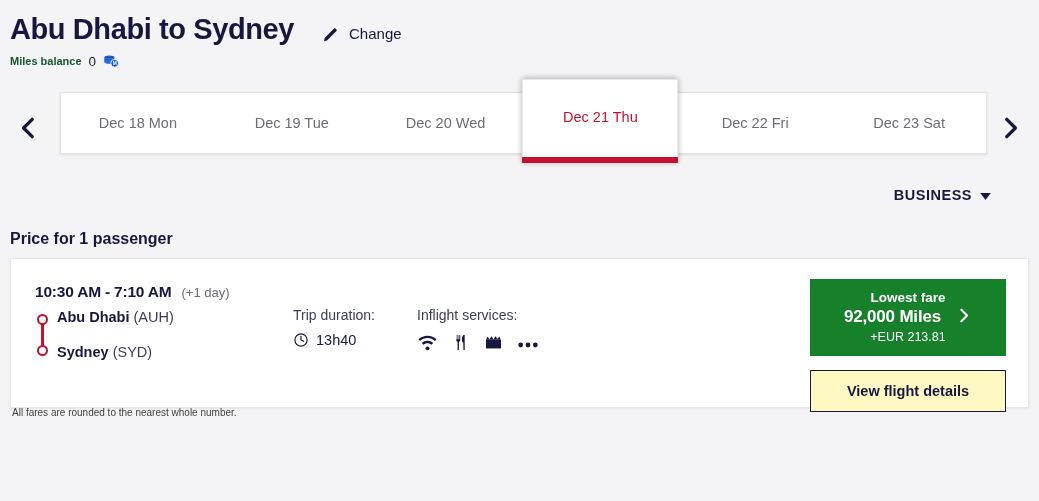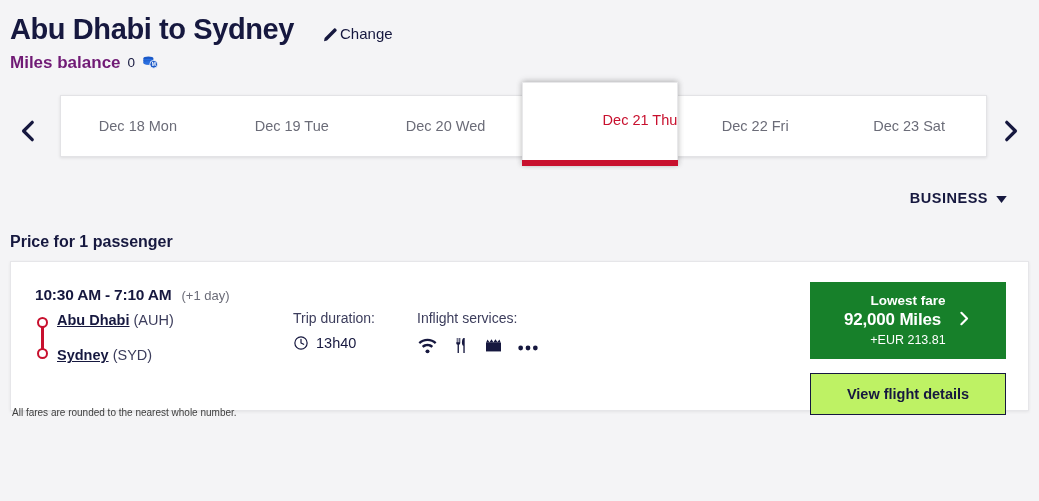--- a/index.html
+++ b/index.html
@@ -13,28 +13,28 @@
   .page { position: relative; width: 1039px; height: 426px; }
 
   
   .header { padding: 14px 0 0 10px; }
   .route-row { display: flex; align-items: center; }
   .route-title {
     font-size: 29px; font-weight: bold; letter-spacing: -0.4px;
     color: #16183f; line-height: 1.1;
   }
   .change-link {
-    display: flex; align-items: center; 
+    display: flex; align-items: center; gap: 9px;
     margin-left: 28px; margin-top: 8px; cursor: pointer;
   }
   .pencil-icon { width: 18px; height: 18px; display: block; }
   .change-label { font-size: 15px; color: #16183f; font-weight: normal; }
 
   .miles-row { display: flex; align-items: center; gap: 7px; margin-top: 7px; }
-  .miles-label { font-size: 17px; font-weight: bold; color: #701a75; }
+  .miles-label { font-size: 11px; font-weight: bold; color: #14532d; }
   .miles-value { font-size: 13.5px; color: #16183f; }
   .coins-icon { width: 17px; height: 17px; display: block; }
 
   
   .date-section { position: relative; margin-top: 22px; height: 76px; }
   .nav-arrow {
     position: absolute; top: 50%; transform: translateY(-50%);
     width: 30px; height: 30px; display: flex; align-items: center;
     justify-content: center; cursor: pointer;
   }
@@ -47,31 +47,31 @@
     display: flex; align-items: stretch;
   }
   .date-cell {
     flex: 1; display: flex; align-items: center; justify-content: center;
     font-size: 14.5px; color: #6b6c78; cursor: pointer; position: relative;
   }
   .date-cell.selected {
     background: #ffffff; color: #c8102e;
     box-shadow: 0 -2px 6px rgba(0,0,0,0.13), 2px 0 5px rgba(0,0,0,0.09), -2px 0 5px rgba(0,0,0,0.09);
     z-index: 4; margin-top: -14px; margin-bottom: -10px; padding-bottom: 8px;
-    border: 1px solid #e8e8ea; border-bottom: none; justify-content: flex-end;
+    border: 1px solid #e8e8ea; border-bottom: none;
   }
   .date-cell.selected .sel-bar {
     position: absolute; left: -1px; right: -1px; bottom: 0;
     height: 6px; background: #c8102e;
   }
 
   
   .cabin-row {
     display: flex; justify-content: flex-end; align-items: center;
-    padding-right: 32px; margin-top: 18px; gap: 8px; cursor: pointer;
+    padding-right: 48px; margin-top: 18px; gap: 8px; cursor: pointer;
   }
   .cabin-label { font-size: 14.5px; font-weight: bold; letter-spacing: 0.5px; color: #16183f; }
 
   
   .flights-header {
     display: flex; align-items: center; justify-content: space-between;
     margin-top: 26px; padding: 0 10px 0 10px;
   }
   .flights-title-wrap { display: flex; align-items: center; gap: 11px; }
   .plane-icon { width: 22px; height: 22px; display: block; }
@@ -94,21 +94,21 @@
     width: 2.5px; background: #c8102e;
   }
   .route-dot {
     position: absolute; left: 1.5px; width: 11px; height: 11px;
     border: 2px solid #c8102e; border-radius: 50%; background: #ffffff;
   }
   .route-dot.top { top: 4px; }
   .route-dot.bottom { bottom: 4px; }
   .route-item { font-size: 14.5px; color: #16183f; line-height: 1; }
   .route-item + .route-item { margin-top: 21px; }
-  .route-city { font-weight: bold; text-decoration: underline; }
+  .route-city { font-weight: bold; }
   .route-code { color: #3c3d5c; font-weight: normal; }
 
   .col-airline { padding: 22px 0 0 10px; width: 120px; text-align: left; }
   .airline-logo { display: block; }
   .flight-no { font-size: 14px; color: #16183f; margin-top: 29px; }
 
   .col-duration { padding: 48px 0 0 32px; width: 150px; }
   .col-services { padding: 48px 0 0 6px; width: 175px; }
   .meta-label { font-size: 14px; color: #3c3d5c; }
   .duration-row { display: flex; align-items: center; gap: 7px; margin-top: 9px; }
@@ -124,21 +124,21 @@
   .fare-button {
     background: #17802a; color: #ffffff; padding: 11px 12px 12px 12px;
     text-align: center; cursor: pointer; border: none;
     display: flex; flex-direction: column; align-items: center; gap: 2px;
   }
   .fare-top { font-size: 13.5px; font-weight: bold; }
   .fare-mid { display: flex; align-items: center; gap: 14px; }
   .fare-miles { font-size: 17px; font-weight: bold; letter-spacing: -0.2px; }
   .fare-sub { font-size: 12.5px; }
   .details-button {
-    margin-top: 14px; background: #bef264; border: 1px solid #16183f;
+    margin-top: 14px; background: #fef9c3; border: 1px solid #16183f;
     color: #16183f; font-size: 14.5px; font-weight: bold;
     padding: 12px 10px; text-align: center; cursor: pointer;
     font-family: "Liberation Sans", sans-serif;
   }
 
   .footer-note {
     position: absolute; left: 12px; bottom: 8px;
     font-size: 10px; color: #404040;
   }
 </style>

